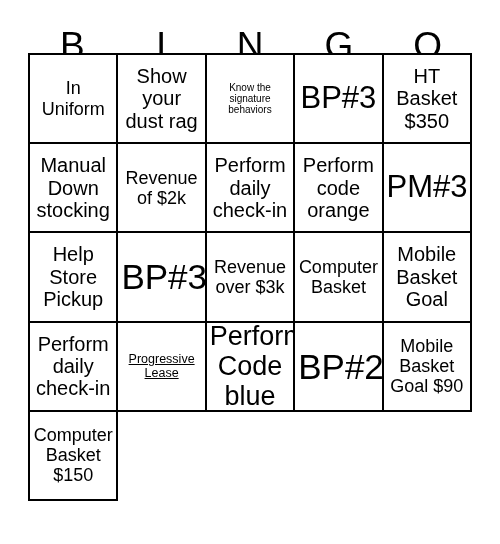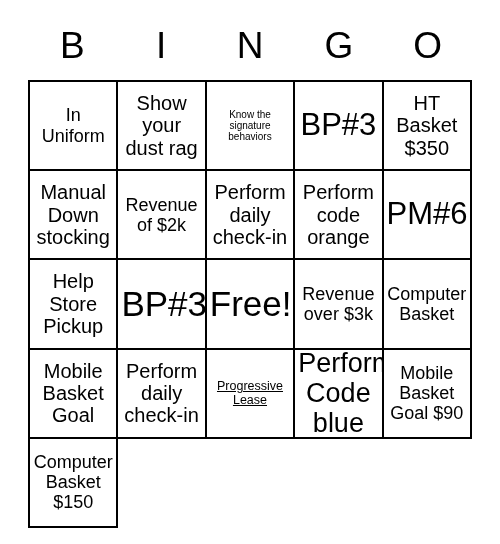--- a/index.html
+++ b/index.html
@@ -43,21 +43,21 @@
     line-height: 1;
     font-weight: 400;
     letter-spacing: 0px;
     color: #000000;
   }
 
   
   .bingo-grid {
     position: absolute;
     left: 28px;
-    top: 80px;
+    top: 53px;
     width: 444px;
     height: 448px;
     box-sizing: border-box;
     border-top: 2px solid #000;
     border-left: 2px solid #000;
     display: grid;
     grid-template-columns: repeat(5, 1fr);
     grid-template-rows: repeat(5, 1fr);
   }
 
@@ -140,34 +140,31 @@
         <span class="cell-text fs-lg">Perform
 daily
 check-in</span>
       </div>
       <div class="bingo-cell">
         <span class="cell-text fs-lg">Perform
 code
 orange</span>
       </div>
       <div class="bingo-cell">
-        <span class="cell-text fs-xxl">PM#6</span>
+        <span class="cell-text fs-xxl">PM#3</span>
       </div>
       <div class="bingo-cell">
         <span class="cell-text fs-lg">Help
 Store
 Pickup</span>
       </div>
       <div class="bingo-cell">
         <span class="cell-text fs-huge">BP#3</span>
       </div>
       <div class="bingo-cell">
-        <span class="cell-text fs-huge">Free!</span>
-      </div>
-      <div class="bingo-cell">
         <span class="cell-text fs-md">Revenue
 over $3k</span>
       </div>
       <div class="bingo-cell">
         <span class="cell-text fs-md">Computer
 Basket</span>
       </div>
       <div class="bingo-cell">
         <span class="cell-text fs-lg">Mobile
 Basket
@@ -181,20 +178,23 @@
       <div class="bingo-cell">
         <span class="cell-text fs-xs">Progressive
 Lease</span>
       </div>
       <div class="bingo-cell">
         <span class="cell-text fs-xl">Perform
 Code
 blue</span>
       </div>
       <div class="bingo-cell">
+        <span class="cell-text fs-huge">BP#2</span>
+      </div>
+      <div class="bingo-cell">
         <span class="cell-text fs-md">Mobile
 Basket
 Goal $90</span>
       </div>
       <div class="bingo-cell">
         <span class="cell-text fs-md">Computer
 Basket
 $150</span>
       </div>
     </div>

